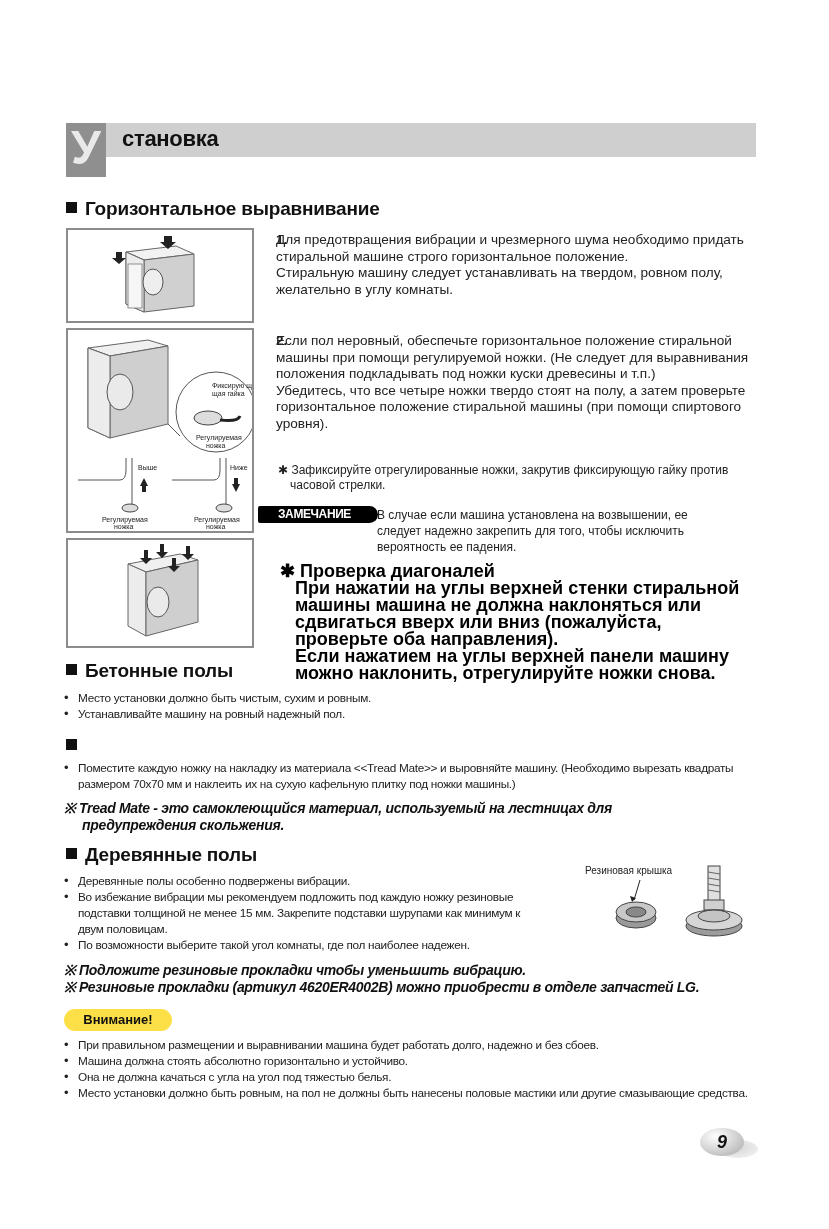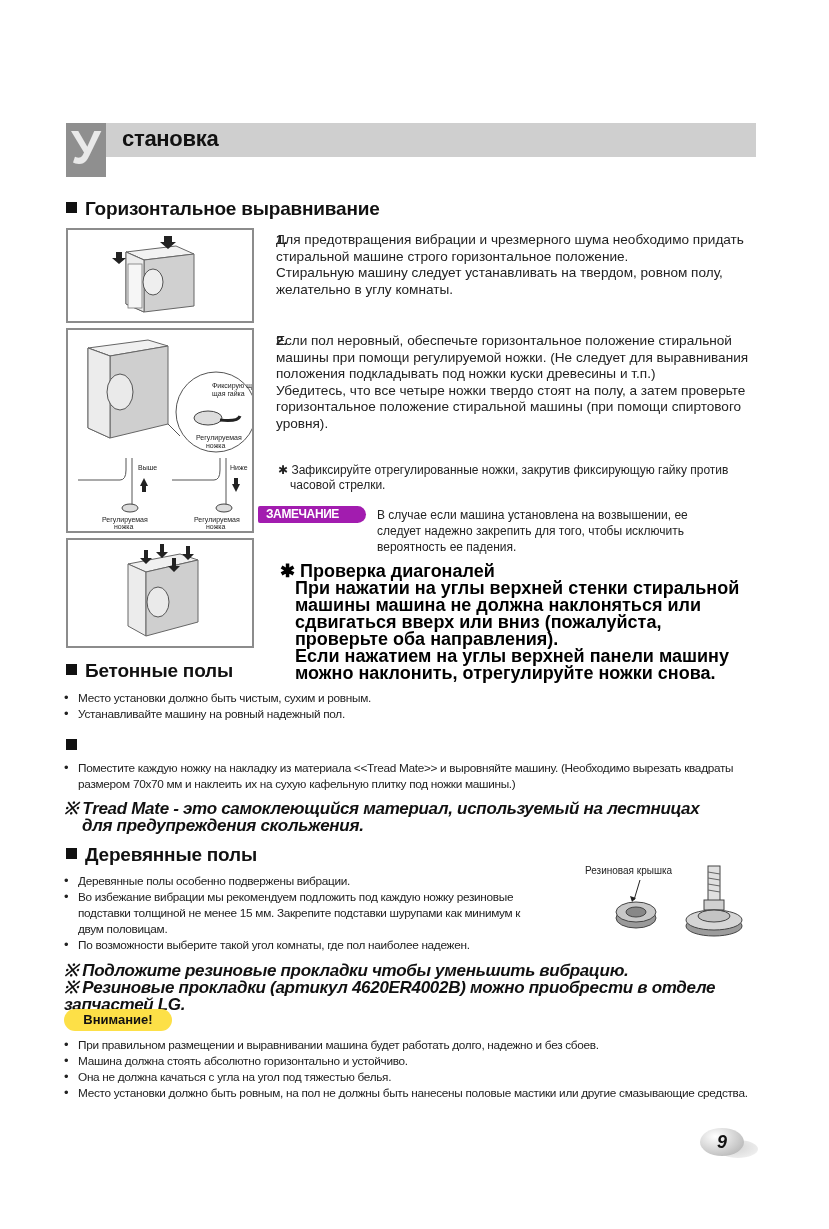--- a/index.html
+++ b/index.html
@@ -17,30 +17,30 @@
   .sec { font-size:19px; font-weight:bold; letter-spacing:-0.2px; white-space:nowrap; }
   .sec .sq { display:inline-block; width:11px; height:11px; background:#111; margin-right:8px; vertical-align:2px; }
 
   
   .step { font-size:13.6px; line-height:16.6px; color:#222; }
   .step .num { position:absolute; left:0; top:0; font-weight:bold; }
   .step .txt { }
   .note-small { font-size:12px; line-height:15px; color:#222; }
   .bold-block { font-size:18px; line-height:17px; font-weight:bold; color:#000000; }
 
-  .zamech { left:258px; top:506px; width:100px; height:17px; background:#a21caf; color:#fff;
-            font-size:12px; font-weight:bold; line-height:17px; padding-left:8px;
+  .zamech { left:258px; top:506px; width:100px; height:17px; background:#000000; color:#fff;
+            font-size:12px; font-weight:bold; line-height:17px; padding-left:20px;
             border-radius:2px 9px 9px 2px; letter-spacing:-0.4px; }
 
   .bullets { margin:0; padding:0; list-style:none; }
   .bullets li { position:relative; padding-left:18px; font-size:12.4px; line-height:16px; color:#222; }
   .bullets li::before { content:"•"; position:absolute; left:4px; top:0; font-size:13px; }
   .bullets.cond li { font-size:11.8px; letter-spacing:-0.3px; }
 
-  .ital { font-size:17px; font-weight:bold; font-style:italic; line-height:17px; letter-spacing:-0.3px; }
+  .ital { font-size:14px; font-weight:bold; font-style:italic; line-height:17px; letter-spacing:-0.3px; }
 
   .vnim { left:64px; top:1009px; width:108px; height:22px; background:#fde047; border-radius:11px;
           font-size:13px; font-weight:bold; line-height:22px; text-align:center; }
 
   .figure { border:2px solid #8c8c8c; background:#fff; box-sizing:border-box; }
 
   .pgnum { left:700px; top:1128px; width:44px; height:28px; border-radius:50%;
            background:radial-gradient(ellipse at 35% 30%, #ffffff 0%, #d8d8d8 45%, #a8a8a8 100%);
            font-weight:bold; font-style:italic; font-size:18px; text-align:center; line-height:28px; color:#111; }
   .pgshadow { left:718px; top:1140px; width:40px; height:18px; border-radius:50%;

